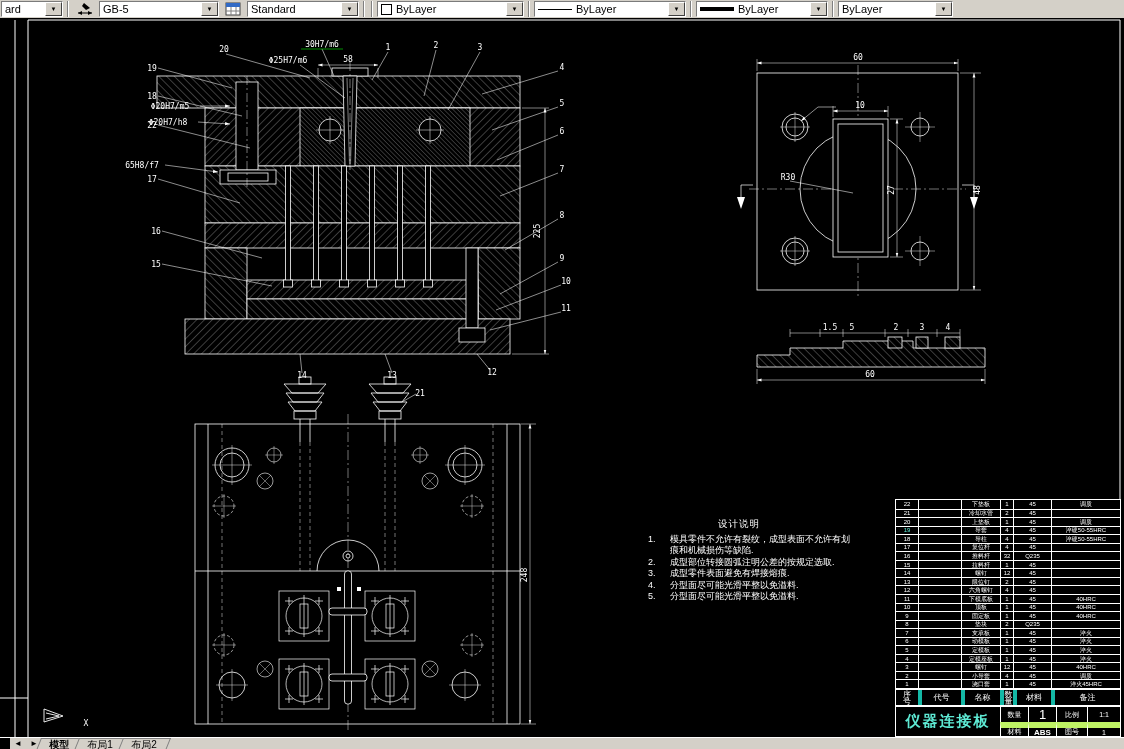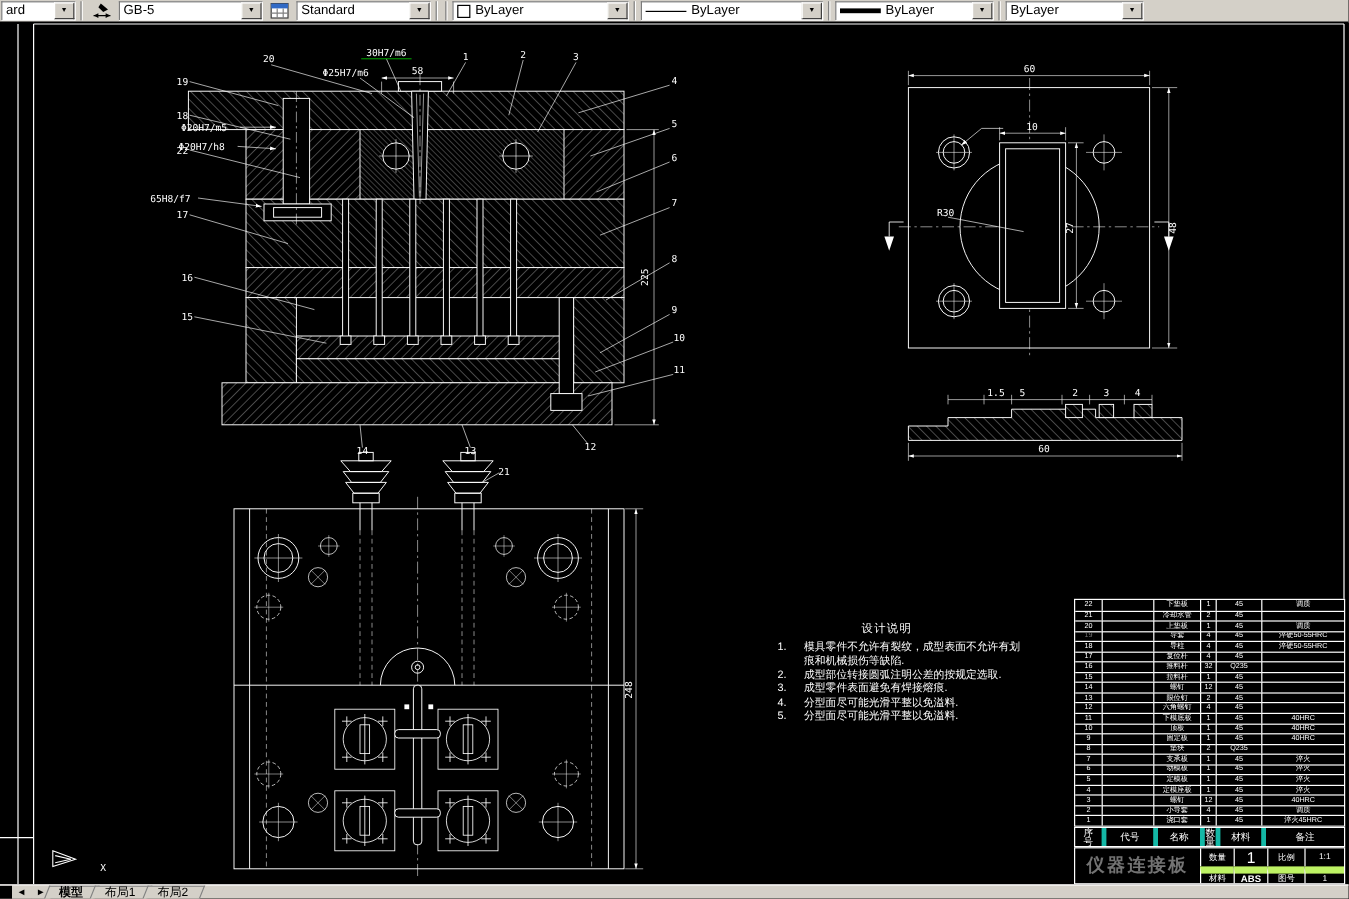--- a/index.html
+++ b/index.html
@@ -33,21 +33,21 @@
          display:grid;grid-template-columns:22px 43px 39px 13px 38px 1fr;background:#000;color:#fff;}
   #parts-body{top:481px;height:190px;grid-auto-rows:1fr;}
   #parts-header{top:671px;height:17px;}
   .pcell,.hcell{display:flex;align-items:center;justify-content:center;overflow:hidden;
                 white-space:nowrap;box-sizing:border-box;}
   .pcell{font-size:6px;line-height:6px;border-left:1px solid #fff;border-top:1px solid #fff;}
   .pcell:nth-child(6n+1){border-left:none;}
   .pcell:nth-child(-n+6){border-top:none;}
   .hcell{font-size:8px;line-height:7px;border-left:4px solid #14b8a6;text-align:center;white-space:pre-line;}
   .hcell:first-child{border-left:none;}
-  .green{color:#737373;}
+  .green{color:#5eead4;}
   
   .tblock{position:absolute;left:895px;top:688px;width:226px;height:31px;box-sizing:border-box;
           border:1px solid #fff;display:grid;grid-template-columns:104px 28px 28px 31px 1fr;
           grid-template-rows:15px 1fr;background:#000;color:#fff;}
   .tbc{display:flex;align-items:center;justify-content:center;border-left:1px solid #fff;
        border-top:6px solid #bef264;font-size:7px;overflow:hidden;box-sizing:border-box;}
   .tbc.noT{border-top:none;}
   .tbc.noL{border-left:none;}
   .tb-part{grid-row:1/3;font-size:15px;letter-spacing:2px;font-weight:bold;}
   .tb-qty{font-size:13px;}

